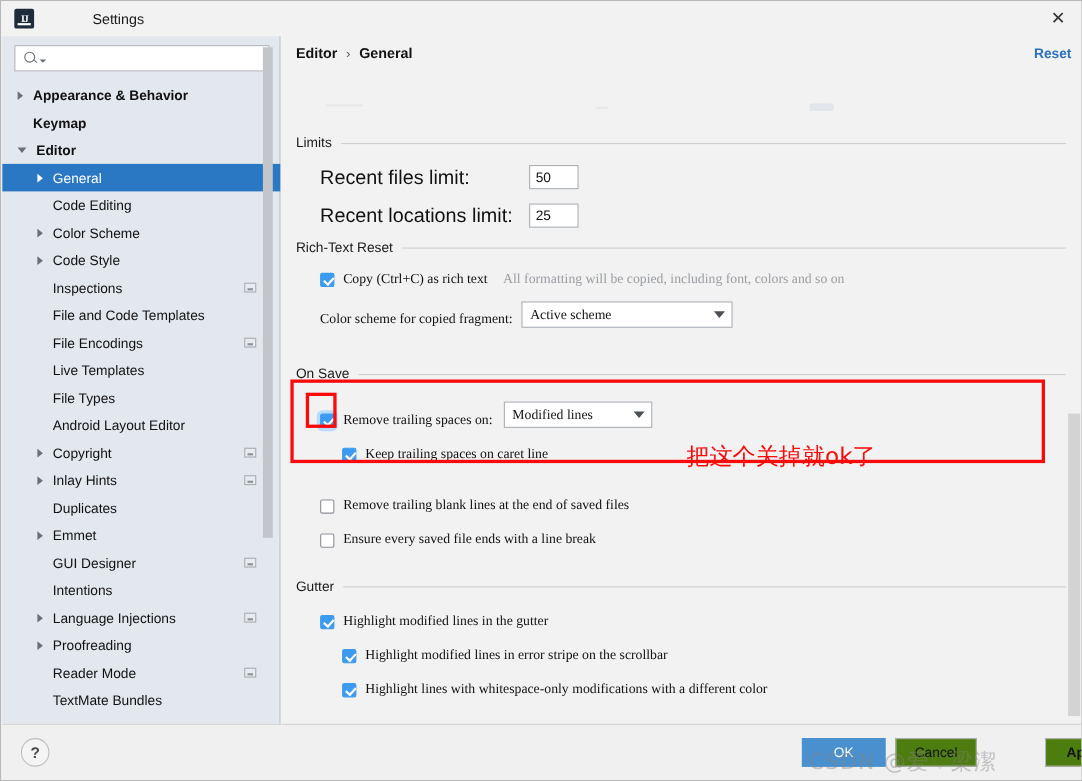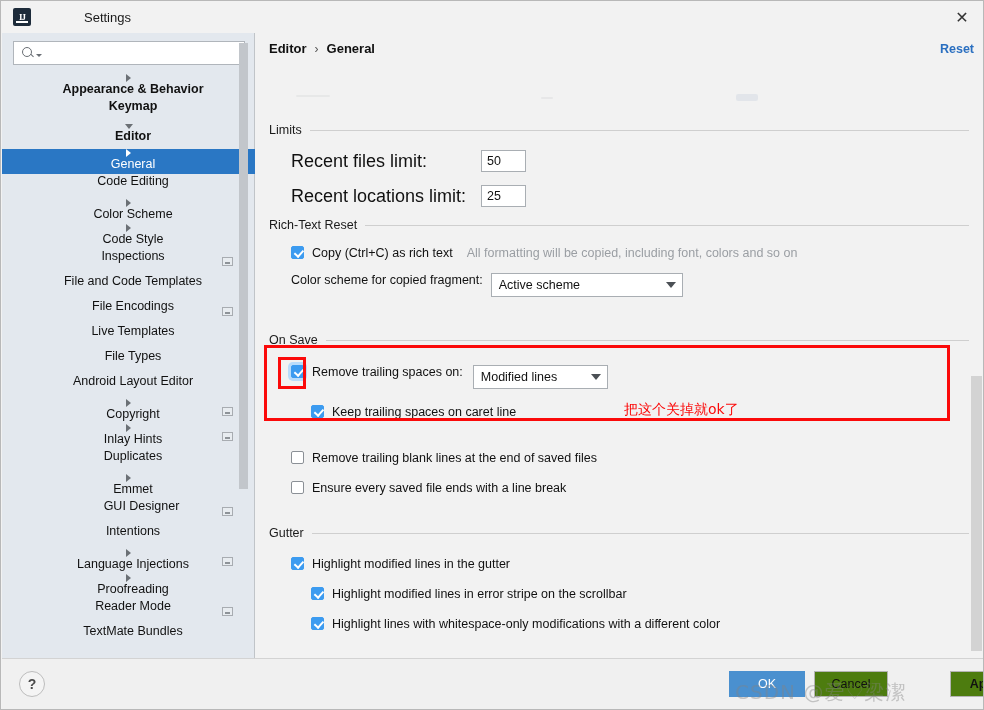--- a/index.html
+++ b/index.html
@@ -95,21 +95,21 @@
     margin-left: 4px;
   }
 
   .tree {
     position: absolute; left: 0; top: 41px;
     width: 253px; height: 584px;
     overflow: hidden;
   }
   .tree-row {
     height: 25px; display: flex; align-items: center;
-    position: relative; white-space: nowrap; flex-direction: column;
+    position: relative; white-space: nowrap;
   }
   .tree-row.sel { background: #2a77c4; }
   .tree-row.sel .tr-label { color: #ffffff; }
   .tree-row.sel .arrow { border-left-color: #ffffff; }
   .arrow {
     width: 0; height: 0; flex: 0 0 auto;
     border-top: 4px solid transparent;
     border-bottom: 4px solid transparent;
     border-left: 5px solid #6b7075;
   }
@@ -194,21 +194,21 @@
     width: 190px; margin-left: 22px;
   }
   .textfield {
     width: 45px; height: 22px;
     border: 1px solid #a9aeb3; background: #ffffff;
     font-family: "Liberation Sans", sans-serif;
     font-size: 12.5px; padding-left: 5px;
     outline: none; color: #111;
   }
 
-  .cb-row { display: flex; align-items: flex-start; }
+  .cb-row { display: flex; align-items: flex-end; font-family: Liberation Serif, serif; }
   .cbx {
     width: 13px; height: 13px; flex: 0 0 auto;
     border: 1px solid #8b9096; background: #ffffff;
     border-radius: 2px; position: relative;
   }
   .cbx.on {
     background: #3c9bf0; border-color: #3c9bf0;
   }
   .cbx.on::after {
     content: ""; position: absolute;
@@ -243,21 +243,21 @@
     position: absolute;
     border: 3px solid #fb0a0a;
   }
   .redbox-small {
     position: absolute;
     border: 3px solid #fb0a0a;
   }
   .zh-note {
     position: absolute;
     color: #fb0a0a;
-    font-size: 14px;
+    font-size: 21px;
     font-family: "DejaVu Sans", sans-serif;
     white-space: nowrap;
   }
 
   .msb-thumb {
     position: absolute; right: 2px;
     width: 11px; background: #d3d3d3;
   }
 
   
@@ -401,21 +401,21 @@
           <span class="tr-label" style="margin-left: 9px;">Duplicates</span>
         </div>
         <div class="tree-row">
           <span style="width: 32px; flex: 0 0 auto;"></span>
           <span class="arrow "></span>
           <span class="tr-label" style="margin-left: 9px;">Emmet</span>
         </div>
         <div class="tree-row">
           <span style="width: 32px; flex: 0 0 auto;"></span>
           <span class="arrow blank"></span>
-          <span class="tr-label" style="margin-left: 26px;">GUI Designer</span>
+          <span class="tr-label" style="margin-left: 9px;">GUI Designer</span>
           <span class="badge"></span>
         </div>
         <div class="tree-row">
           <span style="width: 32px; flex: 0 0 auto;"></span>
           <span class="arrow blank"></span>
           <span class="tr-label" style="margin-left: 9px;">Intentions</span>
         </div>
         <div class="tree-row">
           <span style="width: 32px; flex: 0 0 auto;"></span>
           <span class="arrow "></span>

